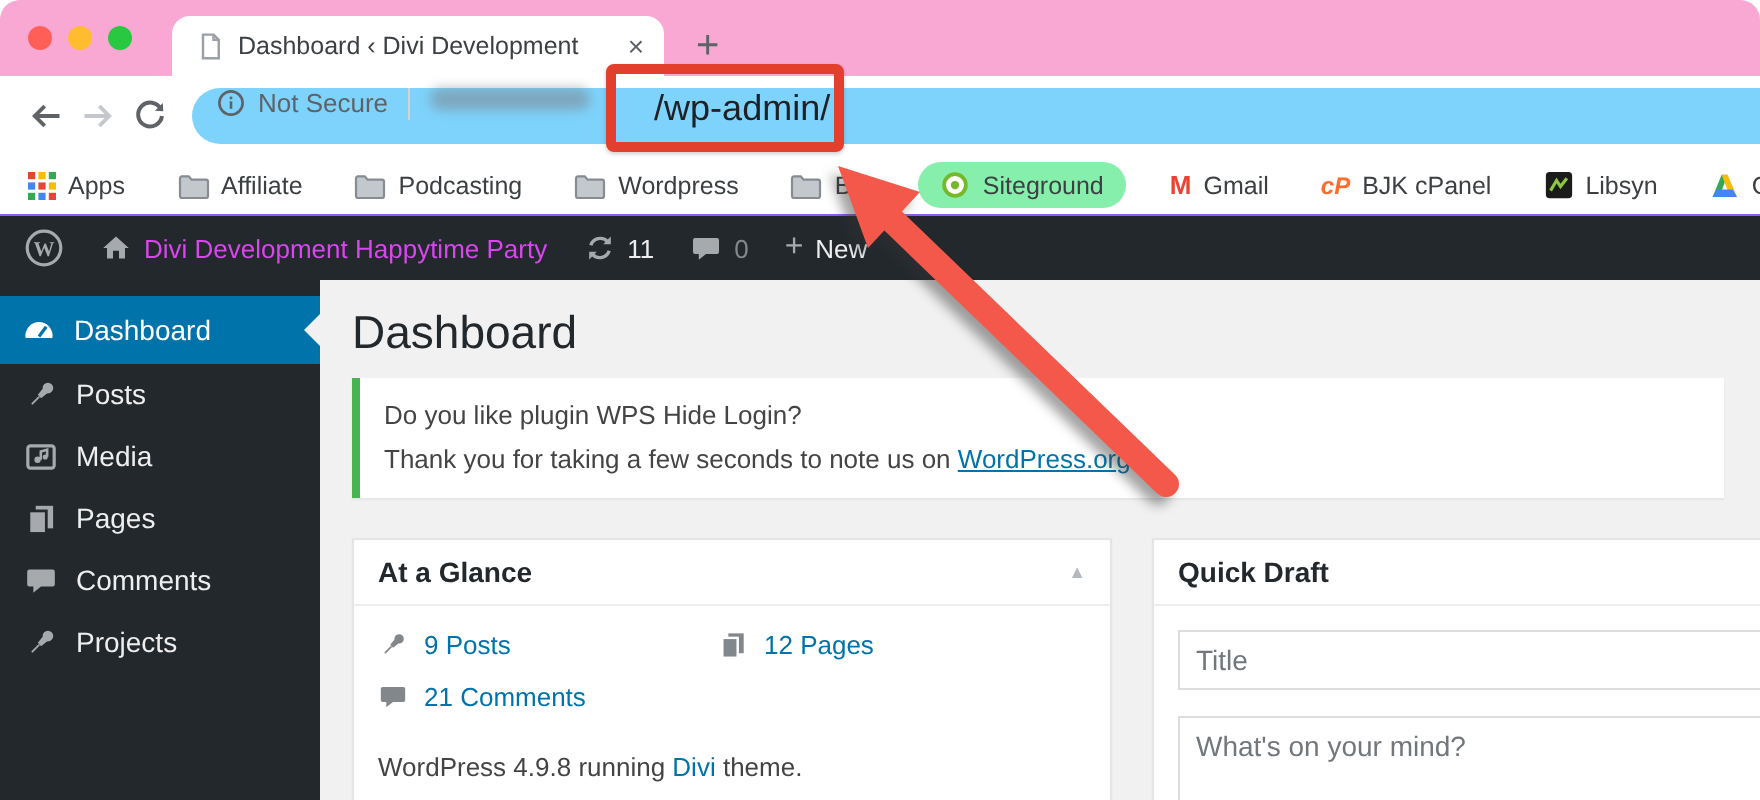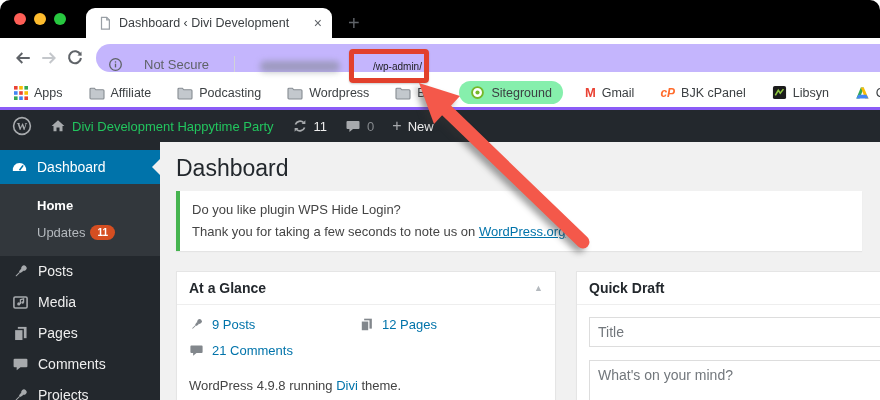--- a/index.html
+++ b/index.html
@@ -1,48 +1,48 @@
 <!DOCTYPE html>
 <html><head>
 <meta charset="utf-8">
 <style>
   html,body{margin:0;padding:0;background:#fff;}
   body{width:880px;height:400px;overflow:hidden;font-family:"Liberation Sans",sans-serif;-webkit-font-smoothing:antialiased;}
   .window{position:relative;width:880px;height:400px;border-radius:10px 10px 0 0;overflow:hidden;background:#f1f1f1;}
 
   
-  .tab-strip{height:38px;background:#000000;display:flex;align-items:flex-end;position:relative;}
+  .tab-strip{height:38px;background:#f9a8d4;display:flex;align-items:flex-end;position:relative;}
   .traffic{position:absolute;top:13px;left:14px;display:flex;gap:8px;}
   .light{width:12px;height:12px;border-radius:50%;}
   .tab{margin-left:86px;width:226px;height:30px;background:#fff;border-radius:9px 9px 0 0;display:flex;align-items:center;padding:0 8px 0 12px;gap:7px;}
   .tab-title{flex:1;font-size:12.5px;color:#3c4043;white-space:nowrap;overflow:hidden;}
   .tab-close{color:#5f6368;font-size:14px;line-height:1;padding:0 2px;}
   .new-tab{margin:0 0 5px 16px;color:#5f6368;font-size:20px;line-height:1;}
 
   
   .toolbar{height:40px;background:#fff;display:flex;align-items:center;padding:0 0 0 10px;}
   .nav-btn{width:26px;display:flex;justify-content:center;align-items:center;}
-  .omnibox{flex:1;height:28px;margin-left:8px;background:#c4b5fd;border-radius:14px 0 0 14px;display:flex;align-items:flex-end;padding-left:12px;gap:15px;}
+  .omnibox{flex:1;height:28px;margin-left:8px;background:#7dd3fc;border-radius:14px 0 0 14px;display:flex;align-items:flex-start;padding-left:12px;}
   .sec-label{font-size:13px;color:#5f6368;margin-left:6px;white-space:nowrap;}
   .om-div{width:1px;height:16px;background:#d0d3d7;margin:0 10px;}
   .blur-url{width:80px;height:11px;border-radius:5px;background:#7d848c;filter:blur(3px);opacity:.55;}
-  .url-part{position:relative;margin-left:18px;font-size:10px;color:#202124;white-space:nowrap;}
+  .url-part{position:relative;margin-left:32px;font-size:18px;color:#202124;white-space:nowrap;}
   .red-box{position:absolute;left:-24px;right:-7px;top:-12px;bottom:-11px;border:5px solid #e2402c;border-radius:4px;box-shadow:0 1px 2px rgba(0,0,0,.2);z-index:40;pointer-events:none;}
 
   
-  .bookmarks{height:29px;background:#fff;border-bottom:3px solid #8b5cf6;display:flex;align-items:center;padding:0 14px;gap:26px;font-size:12.5px;color:#3c4043;white-space:nowrap;overflow:hidden;}
+  .bookmarks{height:29px;background:#fff;border-bottom:1px solid #8b5cf6;display:flex;align-items:center;padding:0 14px;gap:26px;font-size:12.5px;color:#3c4043;white-space:nowrap;overflow:hidden;}
   .bm{display:flex;align-items:center;gap:6px;flex-shrink:0;}
   .bm-pill{background:#86efac;border-radius:13px;padding:4px 11px;margin:0 -4px;}
   .glyph-gmail{color:#ea4335;font-weight:700;font-size:13px;}
   .glyph-cp{color:#ff6c2c;font-weight:700;font-style:italic;font-size:12px;}
 
   
   .admin-bar{height:32px;background:#23282d;display:flex;align-items:center;padding:0 12px;font-size:13px;color:#eee;gap:8px;}
   .ab-item{display:flex;align-items:center;gap:6px;margin-right:10px;}
-  .ab-sitename{font-weight:400;color:#22c55e;}
+  .ab-sitename{font-weight:400;color:#d946ef;}
   .ab-count{color:#eee;}
   .ab-count.muted{color:#85898d;}
   .ab-plus{color:#a7aaad;font-size:16px;line-height:1;}
 
   
   .wp-body{display:flex;height:260px;}
   .sidebar{width:160px;flex-shrink:0;background:#23282d;color:#eee;font-size:14px;padding-top:8px;}
   .menu-dash{height:34px;background:#0073aa;color:#fff;display:flex;align-items:center;gap:9px;padding-left:11px;position:relative;}
   .menu-dash .notch{position:absolute;right:0;top:50%;transform:translateY(-50%);width:0;height:0;border-top:8px solid transparent;border-bottom:8px solid transparent;border-right:8px solid #f1f1f1;}
   .submenu{background:#32373c;padding:8px 0 10px;}
@@ -269,26 +269,20 @@
     <div class="sidebar">
       <div class="menu-dash">
         <span class="icon">
           <svg width="17" height="17" viewBox="0 0 16 16">
               <path d="M14.3 11.3a6.4 6.4 0 1 0-12.6 0z" fill="#fff"></path>
               <path d="M8 10.6L11.4 6" stroke="#0073aa" stroke-width="1.5"></path>
             </svg>
         </span>
         <span>Dashboard</span>
         <span class="notch"></span>
-      </div>
-      <div class="submenu">
-        <div class="sub-item current">Home</div>
-        <div class="sub-item">
-          <span>Updates</span><span class="badge">11</span>
-        </div>
       </div>
       <div class="menu-item">
         <span class="icon">
           <svg width="17" height="17" viewBox="0 0 16 16">
               <g transform="rotate(45 8 8)" fill="#a7aaad">
                 <circle cx="8" cy="3.4" r="2.5"></circle>
                 <path d="M6.5 5.4h3L9.1 9H6.9z"></path>
                 <rect x="7.55" y="9" width="0.9" height="5.2" rx="0.45"></rect>
               </g>
             </svg>

